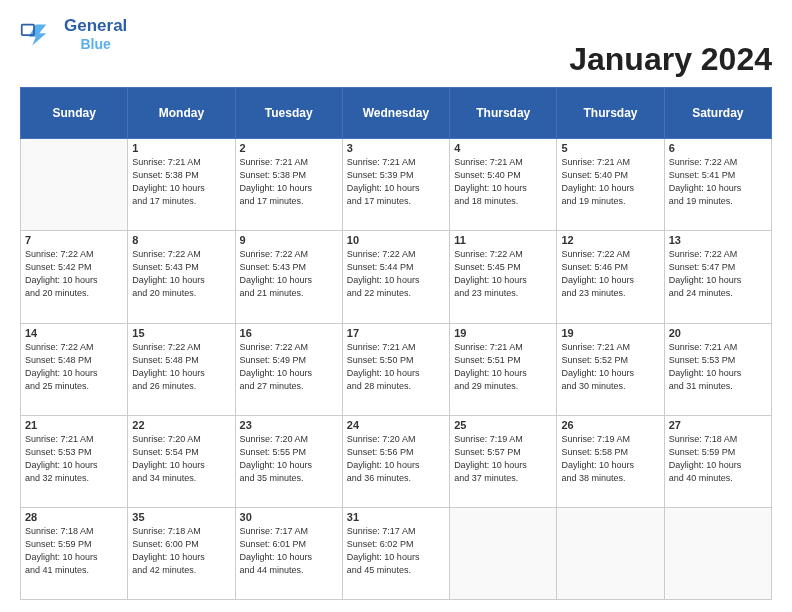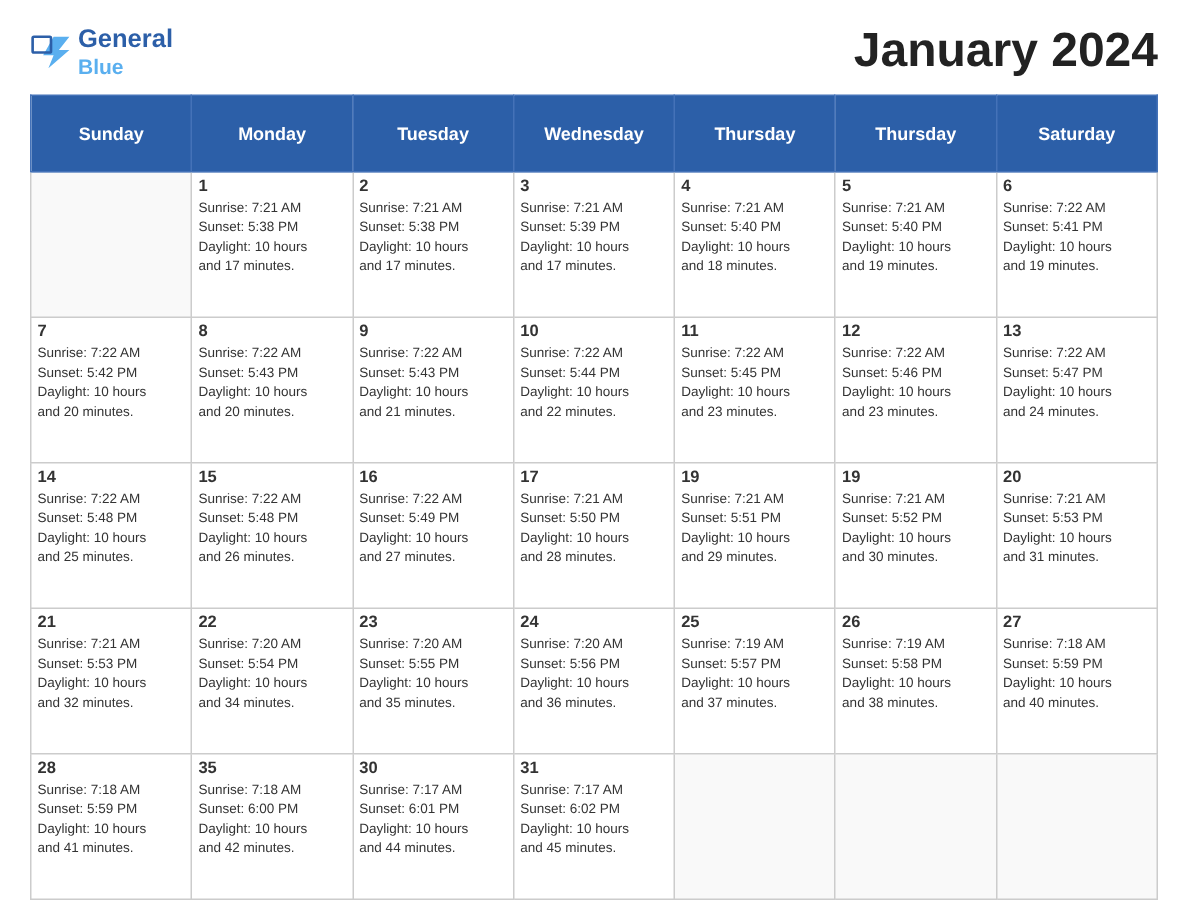--- a/index.html
+++ b/index.html
@@ -19,28 +19,30 @@
     }
     .header {
       display: flex;
       justify-content: space-between;
       align-items: flex-start;
       margin-bottom: 10px;
     }
     .logo {
       display: flex;
       align-items: center;
-      gap: 4px;
+      gap: 16px;
+      text-align: center;
     }
     .logo-icon {
       width: 28px;
       height: 28px;
     }
     .title-block {
       text-align: left;
+      margin-top: 26px;
     }
     .month-title {
       font-size: 32px;
       font-weight: bold;
       color: #222;
       line-height: 1.1;
     }
     .location {
       font-size: 14px;
       color: #555;

